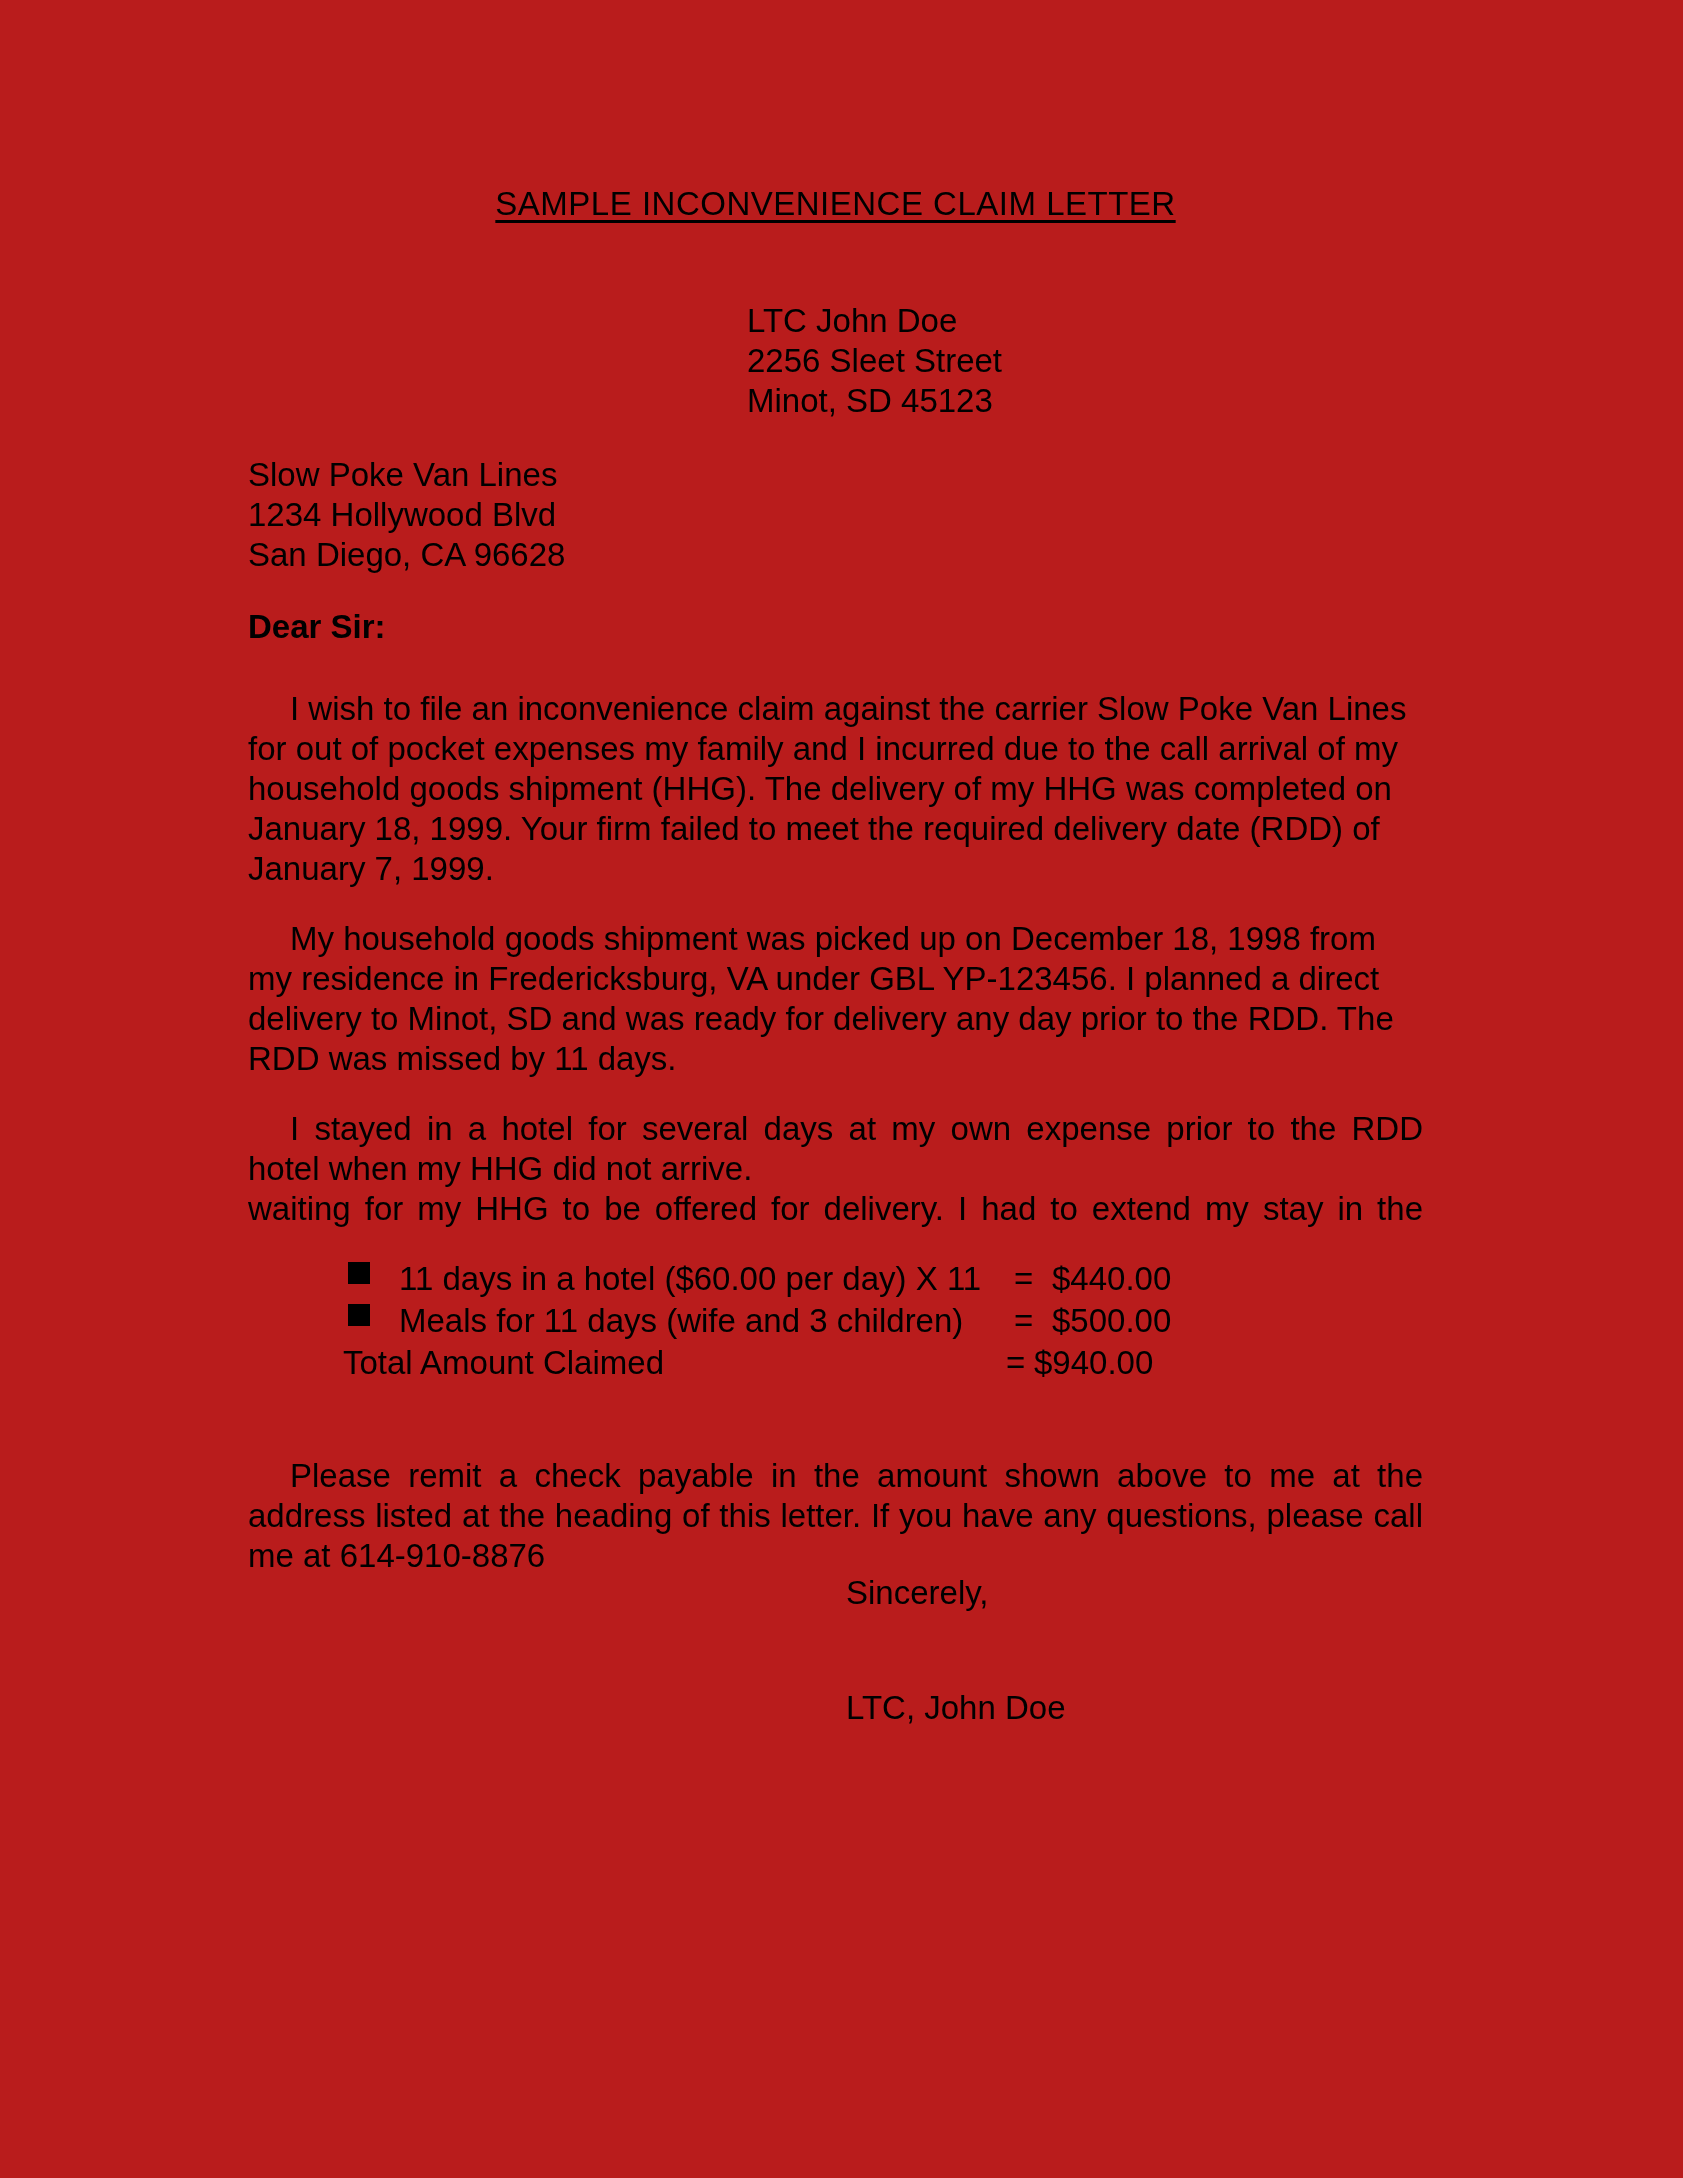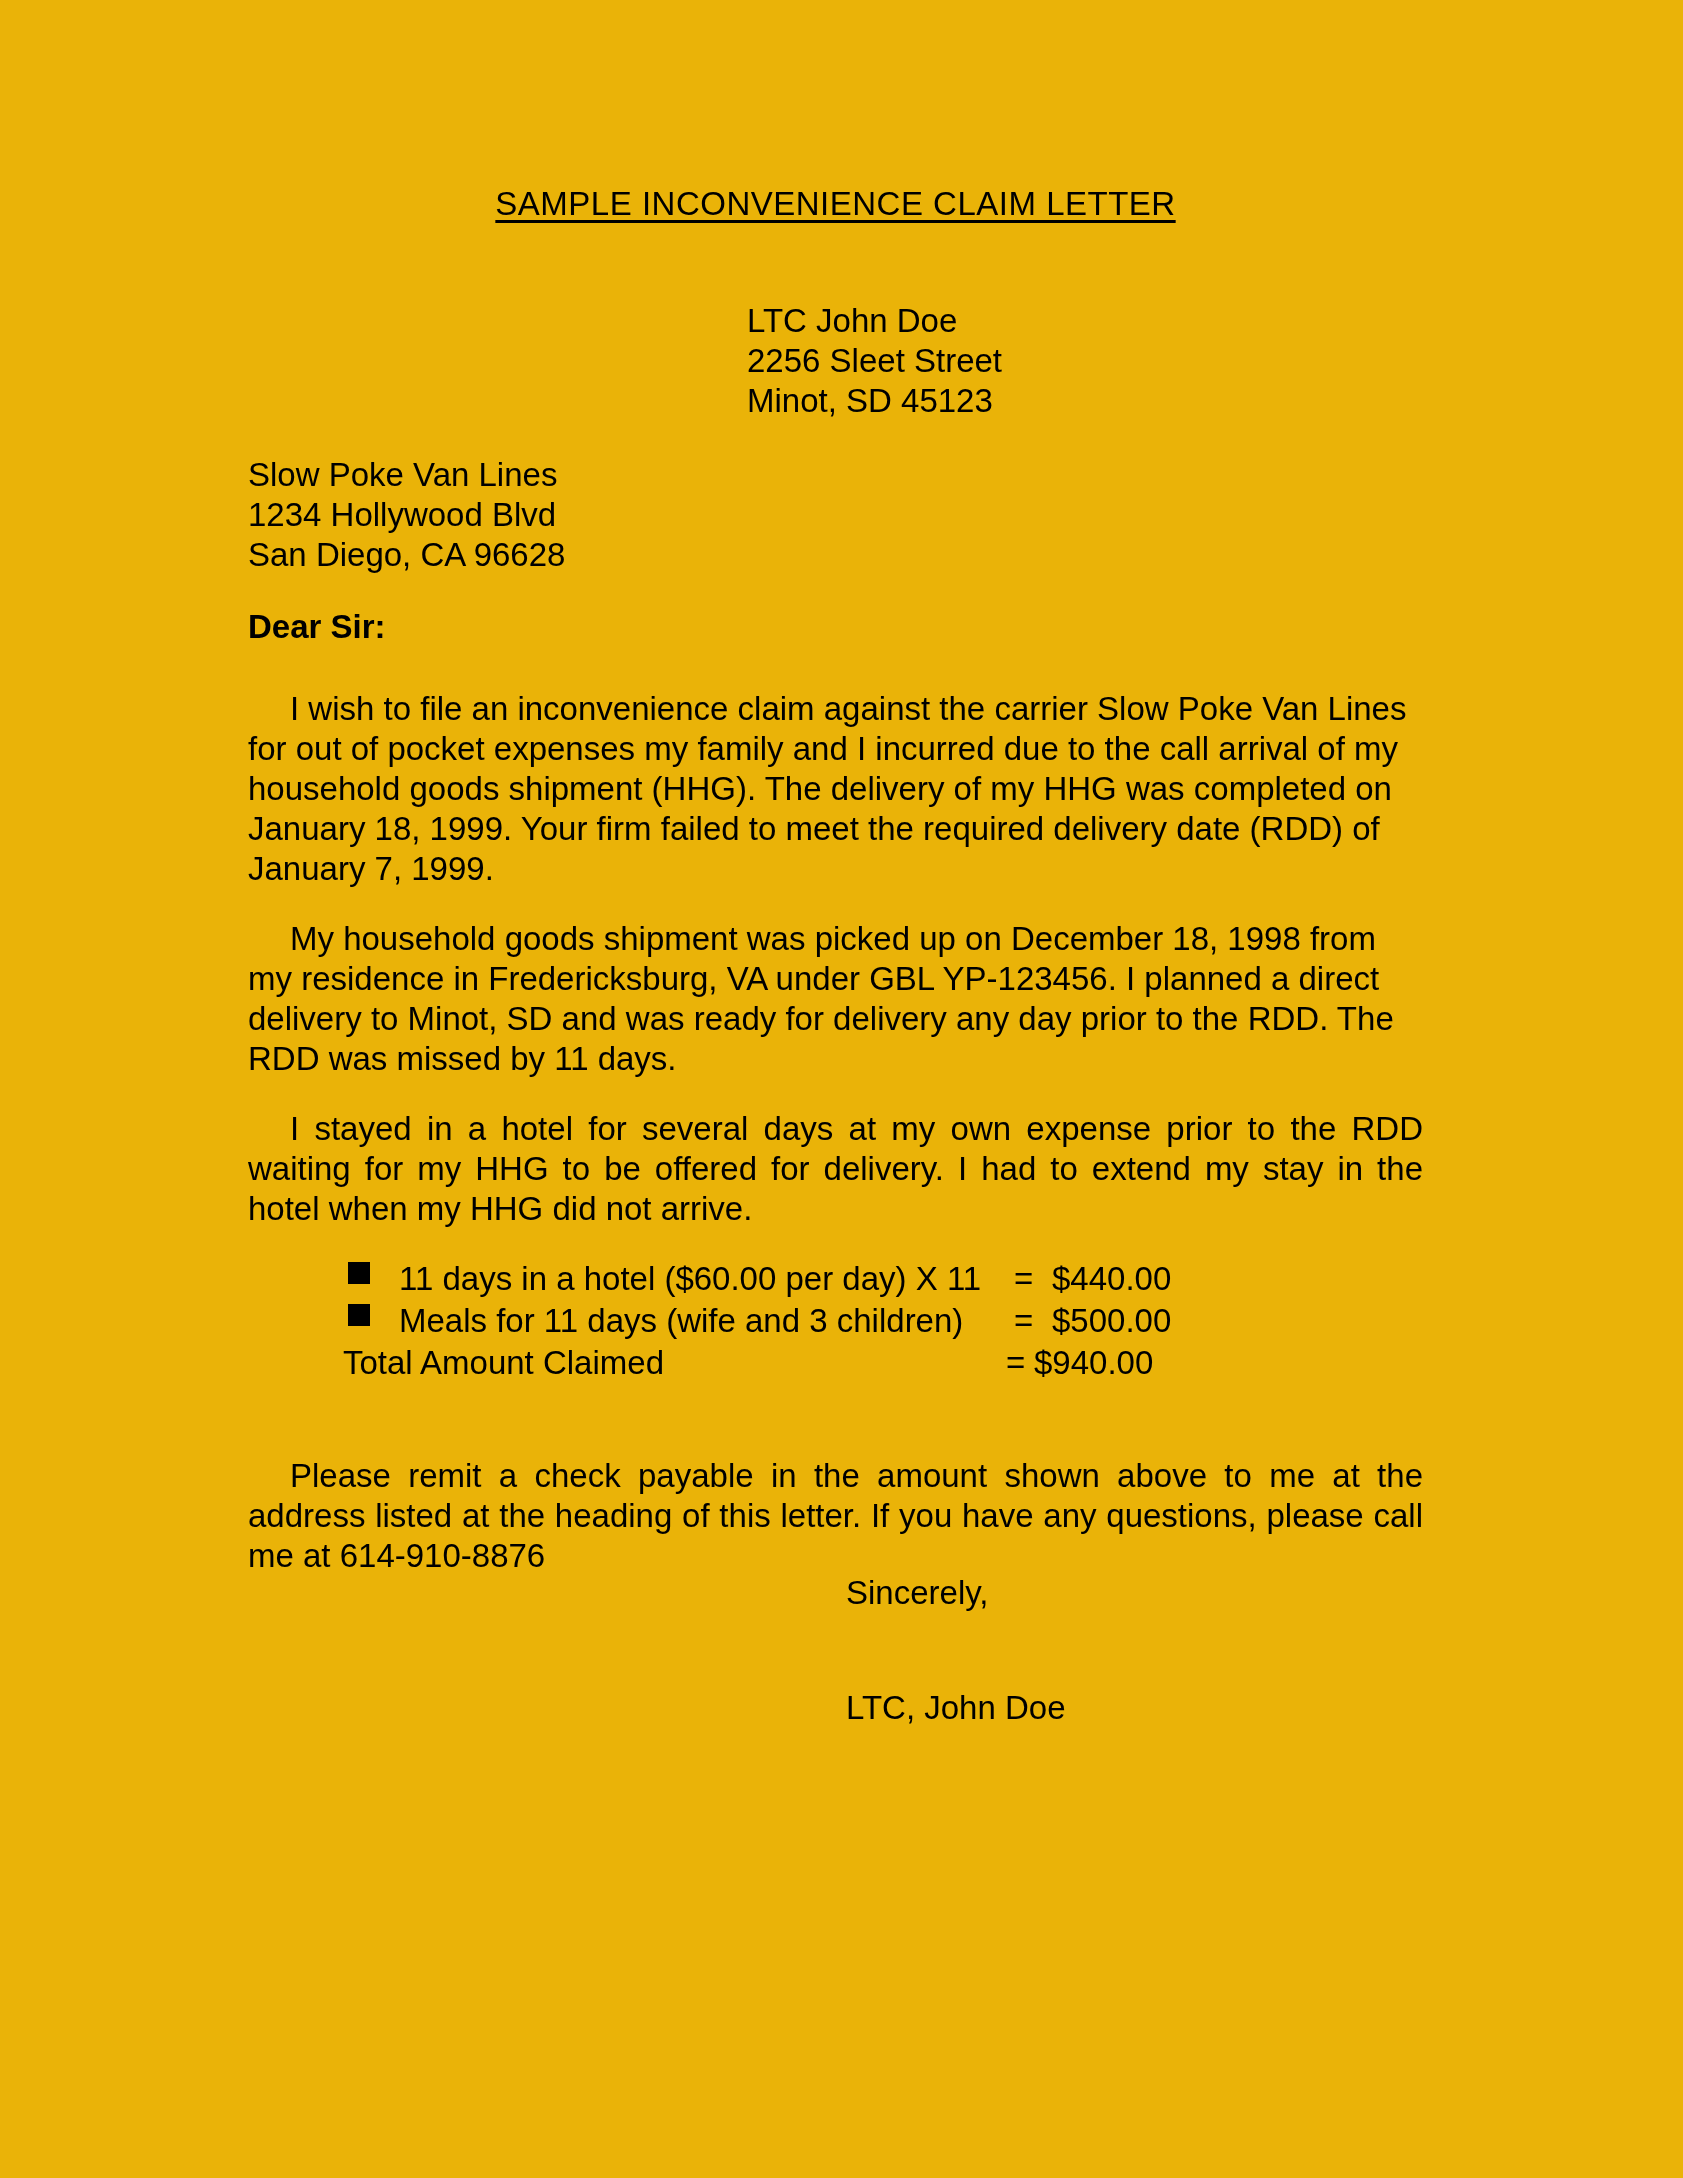--- a/index.html
+++ b/index.html
@@ -1,20 +1,20 @@
 <!DOCTYPE html>
 <html><head>
 <meta charset="utf-8">
 <style>
   html, body { margin: 0; padding: 0; background: #e8e8e8; }
   .page {
     position: relative;
     width: 1683px;
     height: 2178px;
-    background: #eab308;
+    background: #b91c1c;
     color: #000000;
     font-family: "Liberation Sans", "DejaVu Sans", sans-serif;
     font-size: 33px;
     line-height: 40px;
     margin: 0 auto;
     overflow: hidden;
   }
   .abs { position: absolute; }
 
   .title-wrap {
@@ -99,22 +99,22 @@
 
   <div class="abs para p2">
     <div class="pline indent">My household goods shipment was picked up on December 18, 1998 from</div>
     <div class="pline">my residence in Fredericksburg, VA under GBL YP-123456. I planned a direct</div>
     <div class="pline">delivery to Minot, SD and was ready for delivery any day prior to the RDD. The</div>
     <div class="pline">RDD was missed by 11 days.</div>
   </div>
 
   <div class="abs para p3">
     <div class="pline just indent">I stayed in a hotel for several days at my own expense prior to the RDD</div>
+    <div class="pline">hotel when my HHG did not arrive.</div>
     <div class="pline just">waiting for my HHG to be offered for delivery. I had to extend my stay in the</div>
-    <div class="pline">hotel when my HHG did not arrive.</div>
   </div>
 
   <div class="abs claims">
     <div class="claim-row">
       <span class="bullet"></span>
       <span class="label">11 days in a hotel ($60.00 per day) X 11</span>
       <span class="eq">=</span>
       <span class="amt">$440.00</span>
     </div>
     <div class="claim-row">

